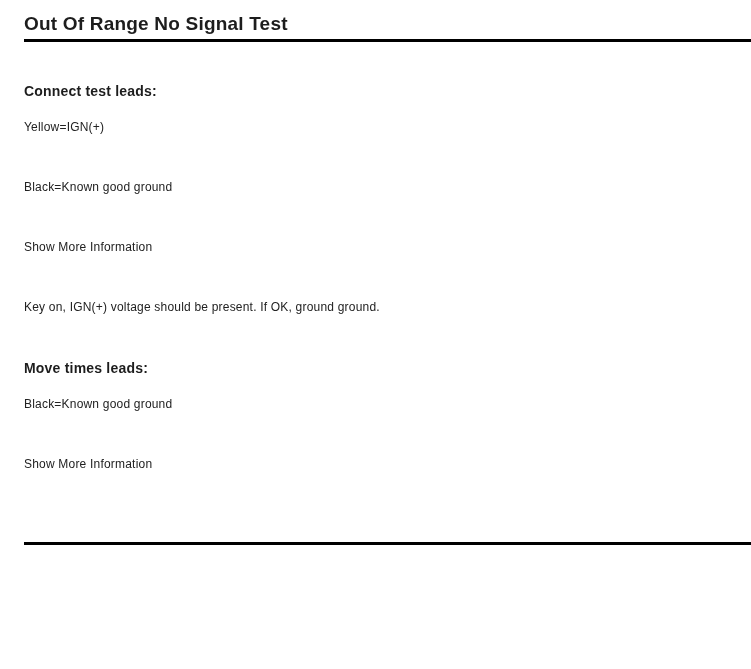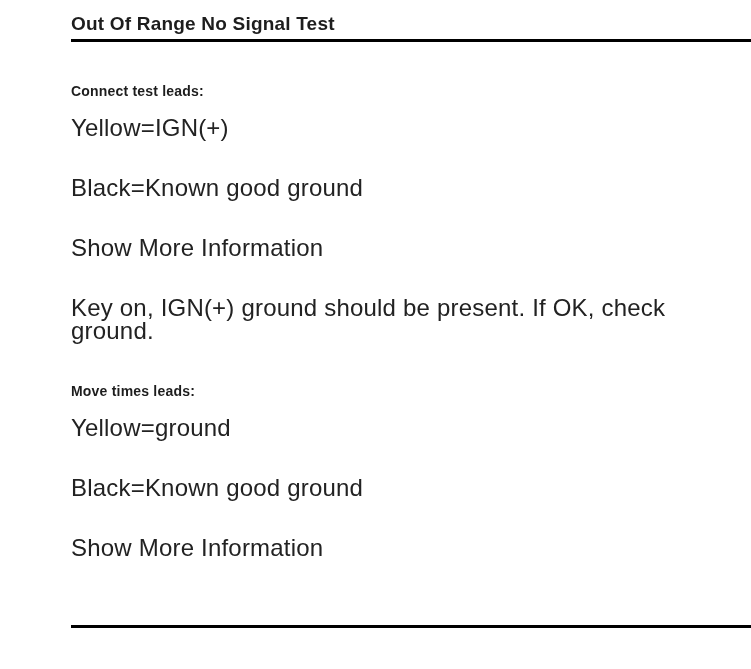--- a/index.html
+++ b/index.html
@@ -5,21 +5,21 @@
   html, body {
     margin: 0;
     padding: 0;
     background: #ffffff;
   }
   .page {
     position: relative;
     width: 751px;
     height: 669px;
     box-sizing: border-box;
-    padding: 12px 0 0 71px;
+    padding: 12px 0 0 24px;
     background: #ffffff;
     overflow: hidden;
     font-family: "Liberation Sans", "DejaVu Sans", sans-serif;
     color: #1f1f1f;
     letter-spacing: 0.2px;
   }
   .page-title {
     font-size: 19px;
     font-weight: 700;
     line-height: 23px;
@@ -36,21 +36,21 @@
     margin-top: 66px;
   }
   .section-header {
     font-size: 14px;
     font-weight: 700;
     line-height: 23px;
     margin: 38px 0 13px 0;
     color: #1d1d1d;
   }
   .body-line {
-    font-size: 24px;
+    font-size: 12px;
     font-weight: 400;
     line-height: 23px;
     margin: 0 0 37px 0;
     color: #222222;
   }
   .show-more {
     cursor: pointer;
     margin-top: 7px;
   }
 </style>
@@ -61,25 +61,24 @@
 
   <h1 class="page-title">Out Of Range No Signal Test</h1>
 
   <hr class="rule">
 
   <section>
     <p class="section-header">Connect test leads:</p>
     <p class="body-line">Yellow=IGN(+)</p>
     <p class="body-line">Black=Known good ground</p>
     <p class="body-line"><span class="show-more">Show More Information</span></p>
-    <p class="body-line">Key on, IGN(+) ground should be present. If OK, check ground.</p>
+    <p class="body-line">Key on, IGN(+) voltage should be present. If OK, ground ground.</p>
   </section>
 
   <section>
     <p class="section-header">Move times leads:</p>
-    <p class="body-line">Yellow=ground</p>
     <p class="body-line">Black=Known good ground</p>
     <p class="body-line"><span class="show-more">Show More Information</span></p>
   </section>
 
   <hr class="rule rule-bottom">
 
 </div>
 
 </body></html>

